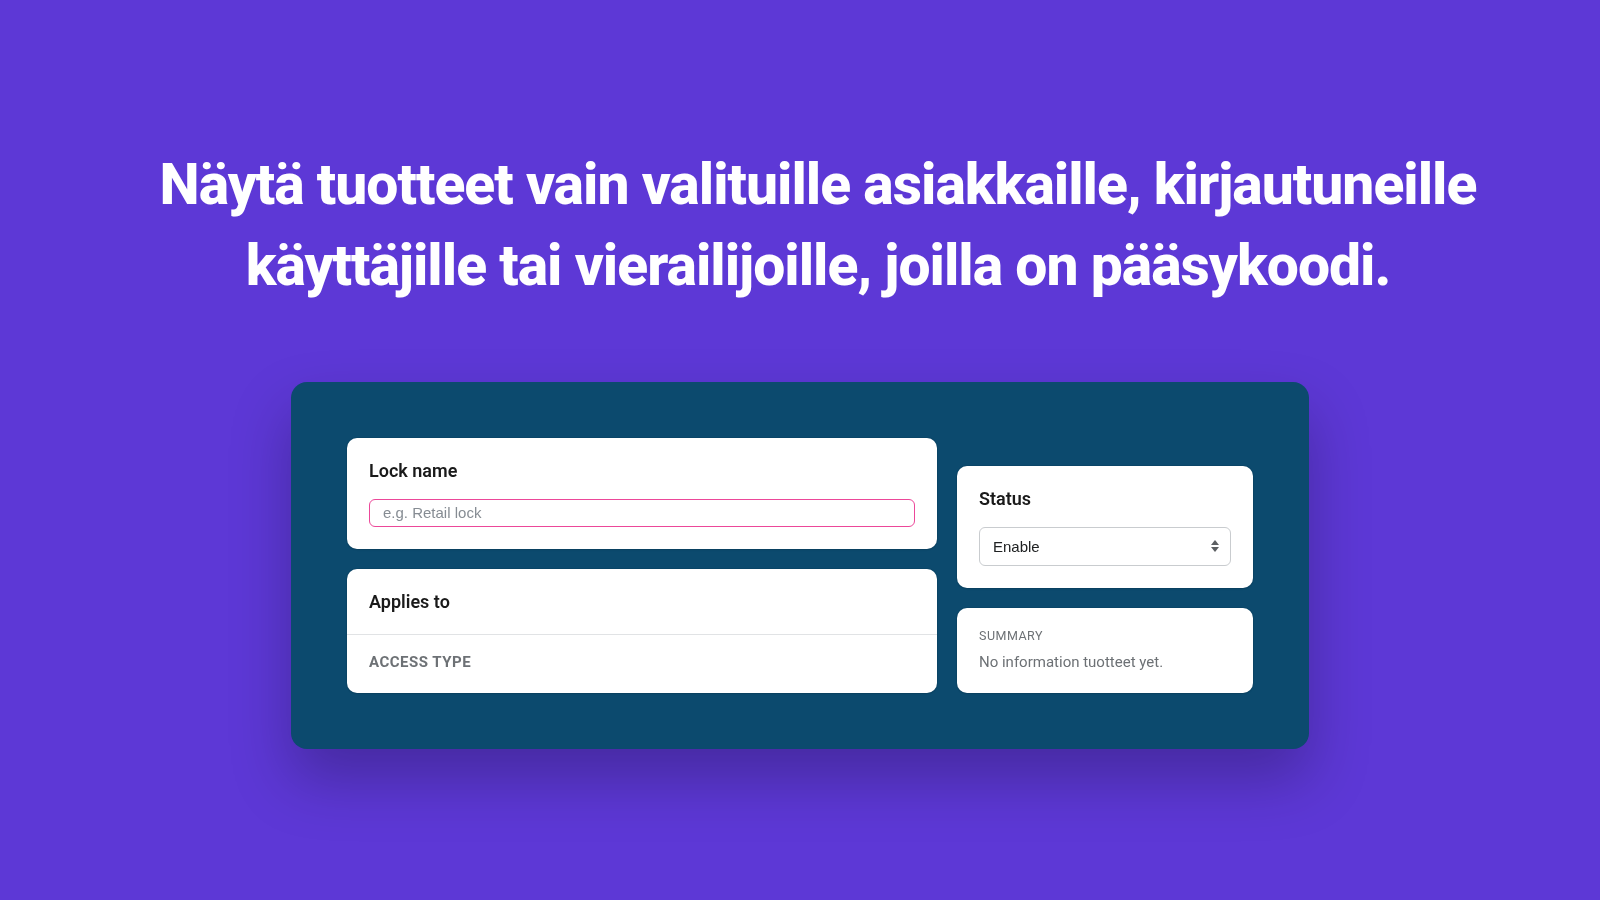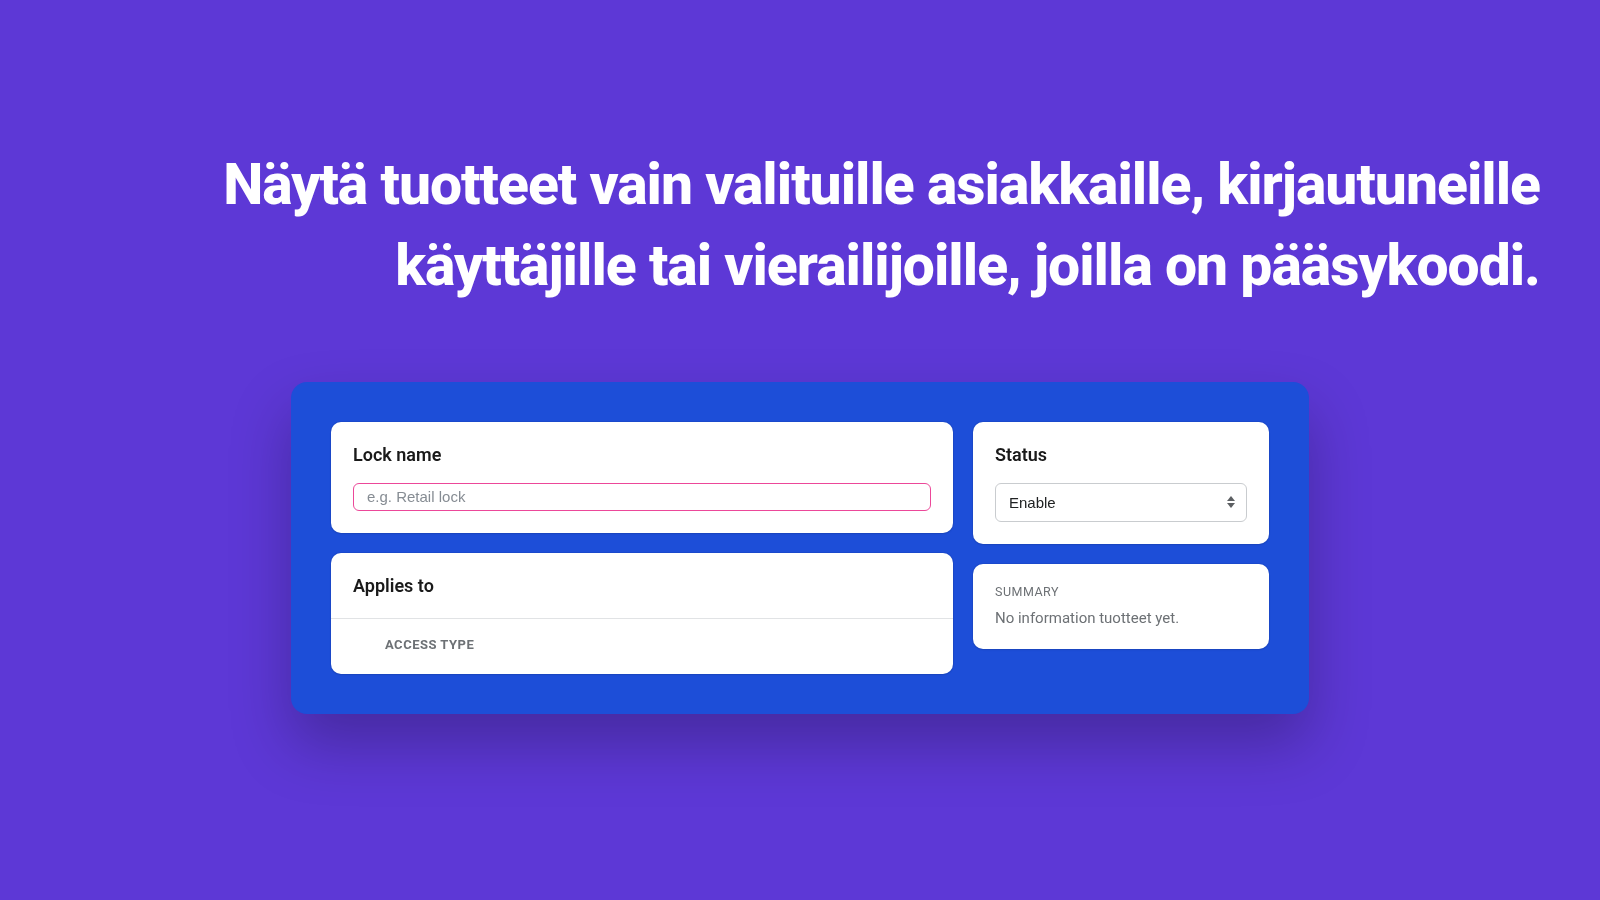--- a/index.html
+++ b/index.html
@@ -4,42 +4,43 @@
 <style>
   * { box-sizing: border-box; margin: 0; padding: 0; }
   html, body { width: 1600px; height: 900px; overflow: hidden; }
   body {
     background: #5d38d6;
     font-family: -apple-system, BlinkMacSystemFont, "Segoe UI", Roboto, Helvetica, Arial, sans-serif;
     color: #202223;
   }
   .hero {
     padding-top: 145px;
-    text-align: right;
+    text-align: center;
     color: #ffffff;
     font-weight: 800;
     font-size: 57px;
     line-height: 1.42;
     letter-spacing: -1px;
     padding-left: 96px;
     padding-right: 60px;
   }
   .panel-wrap {
     display: flex;
     justify-content: center;
     margin-top: 75px;
   }
   .panel {
     width: 1018px;
-    background: #1d4ed8;
+    background: #0c4a6e;
     border-radius: 16px;
     box-shadow: 0 30px 60px rgba(0,0,0,0.25);
-    padding: 40px;
+    padding: 56px;
     display: flex;
     gap: 20px;
+    align-items: flex-end;
   }
   .col-left { flex: 1; display: flex; flex-direction: column; gap: 20px; }
   .col-right { width: 296px; display: flex; flex-direction: column; }
   .card {
     background: #ffffff;
     border-radius: 10px;
     box-shadow: 0 0 0 1px rgba(0,0,0,0.05), 0 1px 2px rgba(0,0,0,0.08);
     padding: 22px;
   }
   .card-title {
@@ -74,26 +75,25 @@
   .radio-circle {
     width: 20px; height: 20px; border-radius: 50%;
     border: 2px solid #8c9196; background: #fff; flex-shrink: 0;
   }
   .access-divider {
     border-top: 1px solid #e1e3e5;
     margin: 22px -22px 0 -22px;
     padding: 18px 22px 0 22px;
   }
   .access-heading {
-    font-size: 13px;
+    font-size: 15px;
     font-weight: 700;
     letter-spacing: 0.5px;
     color: #6d7175;
     text-transform: uppercase;
-    margin-left: 32px;
   }
   .select-wrap { position: relative; }
   .select {
     width: 100%; height: 39px;
     border: 1px solid #c9cccf;
     border-radius: 6px;
     padding: 0 34px 0 13px;
     font-size: 15px;
     background: #fff;
     appearance: none;

